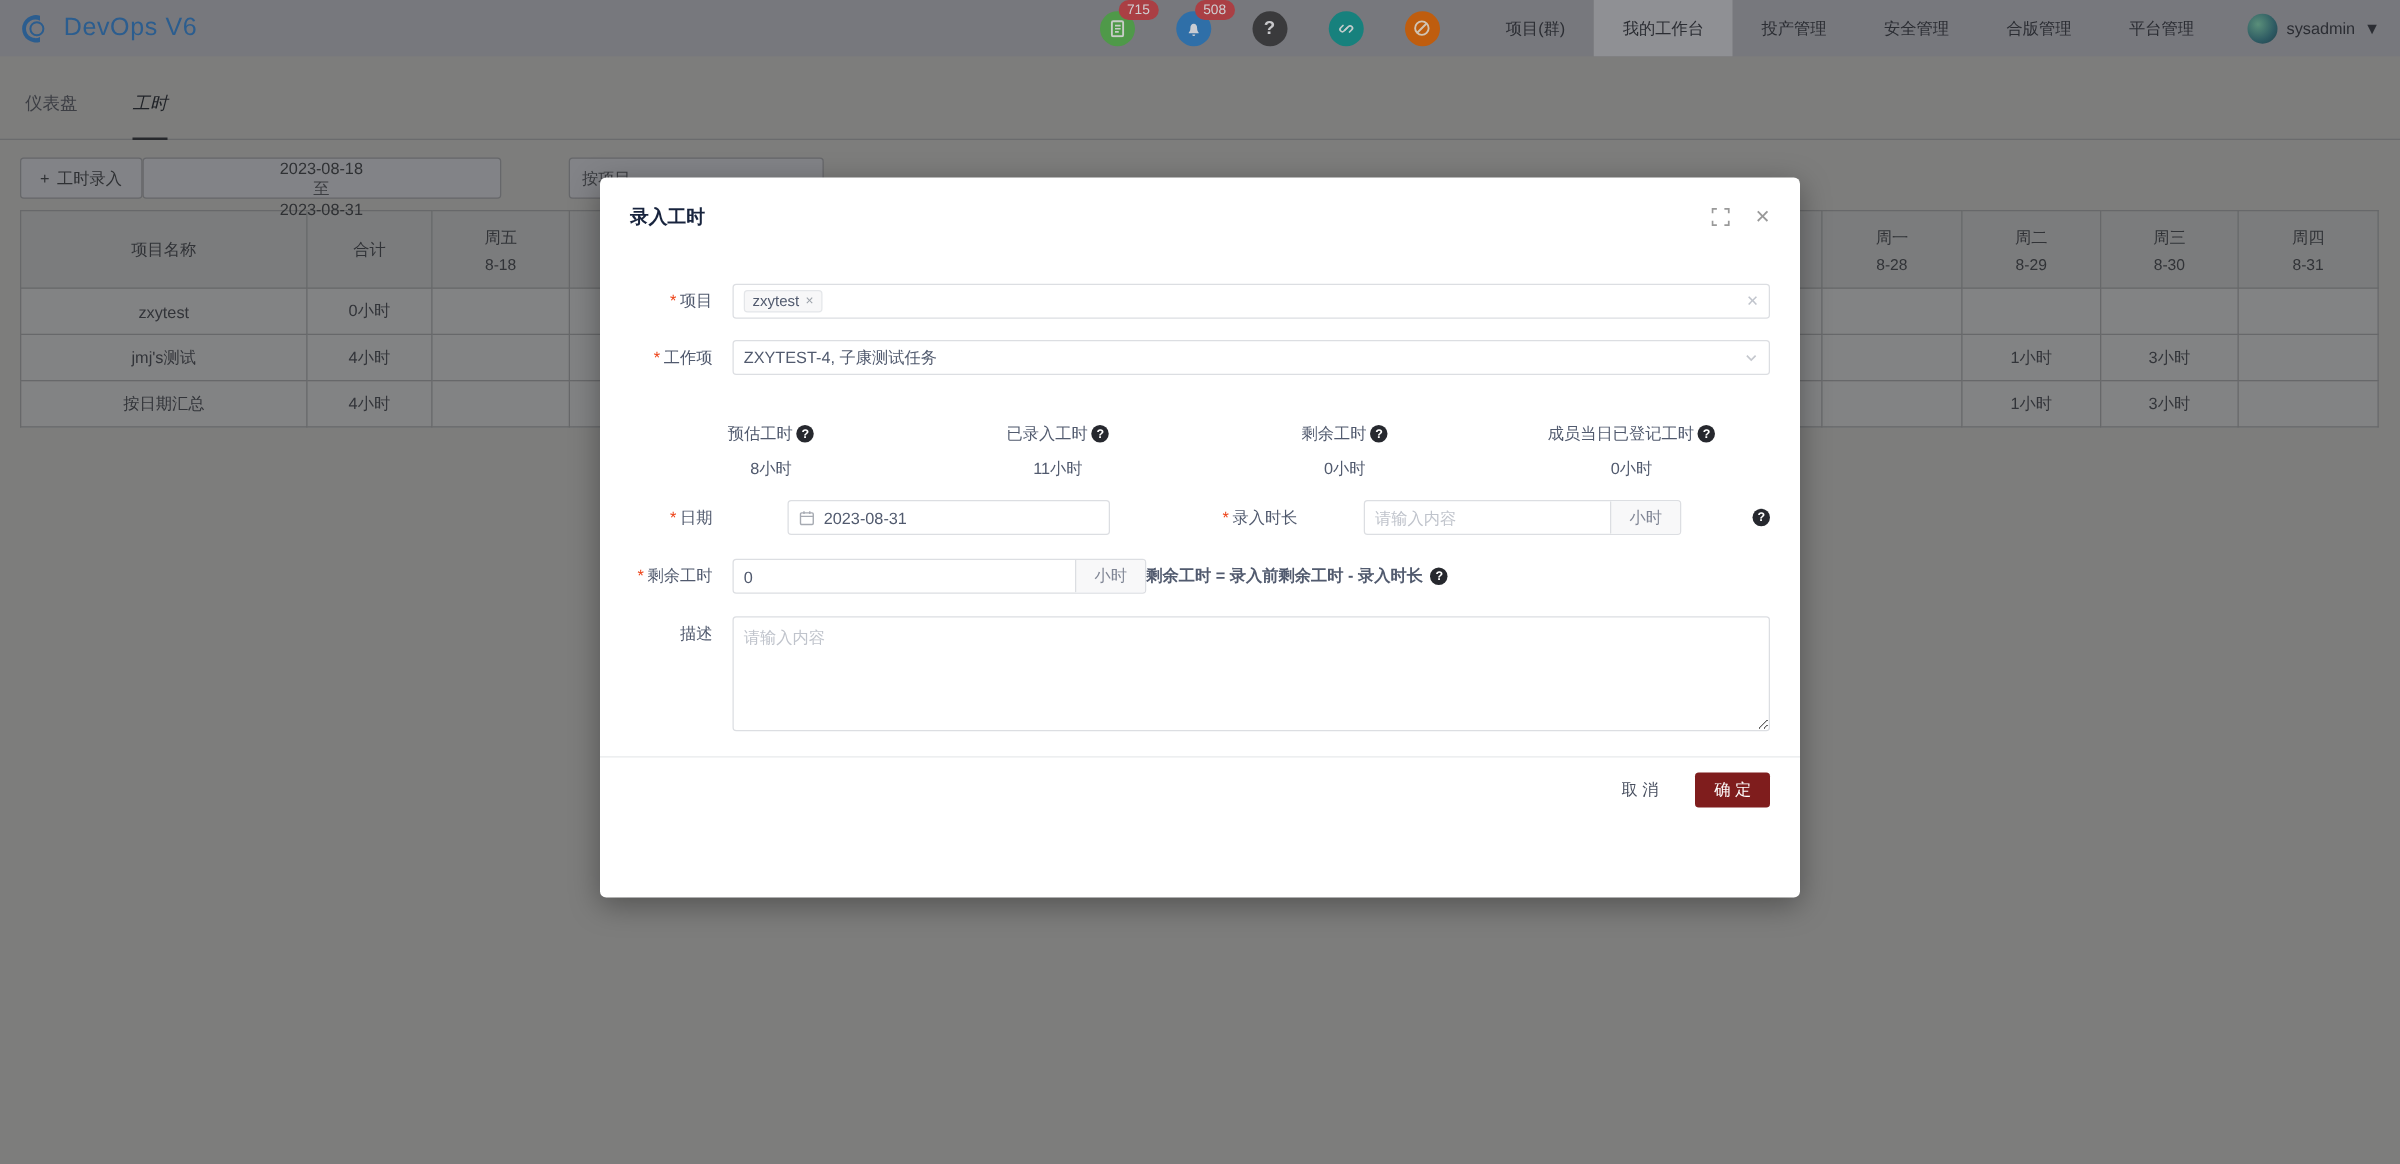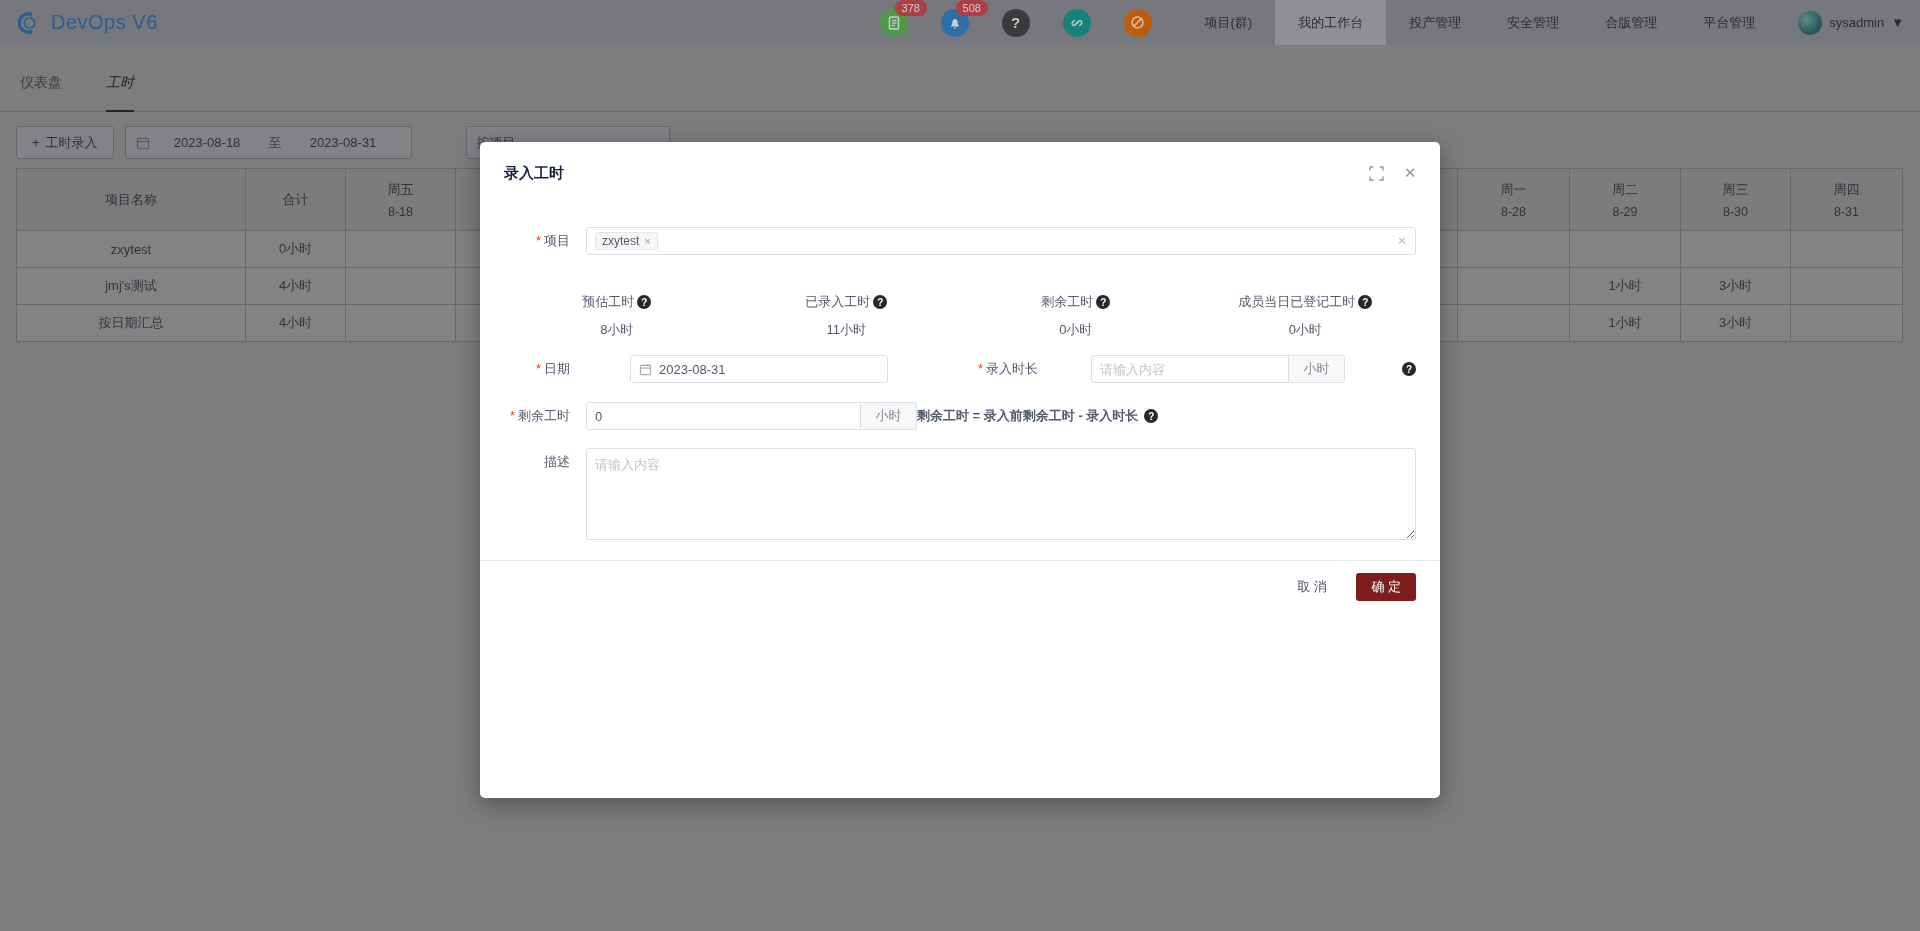--- a/index.html
+++ b/index.html
@@ -23,34 +23,34 @@
 
   
   .tabbar { height:67px; border-bottom:1px solid #6a6b6d; padding:0 20px; display:flex; align-items:flex-end; gap:44px; position:relative; z-index:1; }
   .tab { font-size:14px; color:#3c3e44; padding-bottom:18px; border-bottom:2px solid transparent; margin-bottom:-1px; cursor:pointer; }
   .tab.active { color:#1f2227; border-bottom-color:#26282c;font-style:italic; }
 
   
   .content { padding:14px 16px 0 16px; position:relative; z-index:1; }
   .ctoolbar { display:flex; align-items:center; margin-bottom:9px; position:relative; }
   .btn-plain { height:33px; background:#828387; border:1px solid #66676a; border-radius:3px; color:#2f3134; font-size:13px; display:flex; align-items:center; padding:0 15px; gap:6px; cursor:pointer; }
-  .daterange { height:33px; width:287px; background:#828387; border:1px solid #66676a; border-radius:3px; display:flex; align-items:center; padding:0 10px; margin-left:11px; font-size:13px; color:#2f3134; }
+  .daterange { height:33px; width:287px; background:#828387; border:1px solid #66676a; border-radius:3px; display:flex; align-items:center; padding:0 10px; font-size:13px; color:#2f3134;flex-direction:column; }
   .daterange .dval { flex:1; text-align:center; }
   .daterange .dsep { padding:0 4px; color:#3c3e42; }
   .filterbox { height:33px; width:204px; background:#828387; border:1px solid #66676a; border-radius:3px; margin-left:54px; display:flex; align-items:center; padding:0 10px; font-size:13px; color:#3a3c40; }
 
   table.wtable { border-collapse:collapse; table-layout:fixed; width:1886px; }
   .wtable th, .wtable td { border:1px solid #67686a; text-align:center; font-size:13px; }
   .wtable th { background:#7b7c7d; color:#313337; font-weight:400; height:62px; }
   .wtable td { background:#828384; color:#323439; height:37px; }
   .wtable .sub { font-size:12.5px; margin-top:6px; }
 
   
   .backdrop { position:absolute; inset:0; background:rgba(0,0,0,0); z-index:10; }
-  .modal { position:absolute; left:480px; top:142px; width:960px; height:656px; background:#ffffff; border-radius:5px; box-shadow:0 6px 24px rgba(0,0,0,.35); z-index:20; font-size:13px; color:#515a6e; }
+  .modal { position:absolute; left:480px; top:142px; width:960px; height:576px; background:#ffffff; border-radius:5px; box-shadow:0 6px 24px rgba(0,0,0,.35); z-index:20; font-size:13px; color:#515a6e; }
   .m-head { height:48px; display:flex; align-items:center; padding:14px 20px 0 24px; }
   .m-title { flex:1; font-size:15px; font-weight:600; color:#17233d; }
   .m-hicon { color:#999; cursor:pointer; display:flex; align-items:center; justify-content:center; width:20px; height:20px; }
   .m-hicon.close { font-size:15px; margin-left:14px; }
 
   .frow { display:flex; align-items:center; margin-left:20px; margin-right:24px; }
   .flabel { width:70px; text-align:right; margin-right:16px; font-weight:400; color:#515a6e; white-space:nowrap; flex:none; }
   .req::before { content:"*"; color:#ed4014; margin-right:3px; font-weight:400; }
   .inputbox { height:28px; border:1px solid #dcdee2; border-radius:3px; background:#fff; display:flex; align-items:center; padding:0 8px; }
   .grow { flex:1; }
@@ -95,21 +95,21 @@
   </div>
 
   <div class="nav-icons">
     <div class="circ" style="background:#4f9949">
       <svg width="14" height="14" viewBox="0 0 14 14">
           <rect x="2.5" y="1" width="9" height="12" rx="1" fill="none" stroke="#c9cdc9" stroke-width="1.5"></rect>
           <line x1="5" y1="4.5" x2="9.5" y2="4.5" stroke="#c9cdc9" stroke-width="1.3"></line>
           <line x1="5" y1="7" x2="9.5" y2="7" stroke="#c9cdc9" stroke-width="1.3"></line>
           <line x1="5" y1="9.5" x2="8" y2="9.5" stroke="#c9cdc9" stroke-width="1.3"></line>
         </svg>
-      <span class="badge">378</span>
+      <span class="badge">715</span>
     </div>
     <div class="circ" style="background:#2f6fa8">
       <svg width="14" height="14" viewBox="0 0 14 14">
           <path d="M3 10.5h8c0-1.2-1.3-1.2-1.3-4.2 0-2-1-3.3-2.7-3.3S4.3 4.3 4.3 6.3c0 3-1.3 3-1.3 4.2z" fill="#c9ccd2"></path>
           <path d="M5.8 11.5a1.2 1.2 0 0 0 2.4 0z" fill="#c9ccd2"></path>
         </svg>
       <span class="badge">508</span>
     </div>
     <div class="circ" style="background:#3a3a3c">
       <span style="color:#c8c8cb;font-size:15px;font-weight:700;">?</span>
@@ -264,20 +264,31 @@
     <div class="flabel req">项目</div>
     <div class="inputbox grow">
       <span class="tag">
         <span>zxytest</span>
         <span class="tx">×</span>
       </span>
       <span class="clearx">✕</span>
     </div>
   </div>
 
+  <div class="frow" style="margin-top:17px;">
+    <div class="flabel req">工作项</div>
+    <div class="inputbox grow">
+      <span>ZXYTEST-4, 子康测试任务</span>
+      <span class="chev">
+        <svg width="12" height="12" viewBox="0 0 12 12" fill="none" stroke="#c5c8ce" stroke-width="1.4">
+            <path d="M2.5 4.5 6 8l3.5-3.5"></path>
+          </svg>
+      </span>
+    </div>
+  </div>
 
   <div class="stats">
     <div class="stat">
       <span class="slabel">
           <span>预估工时</span>
           <span class="qicon">?</span>
         </span>
       <div class="svalue">8小时</div>
     </div>
     <div class="stat">

